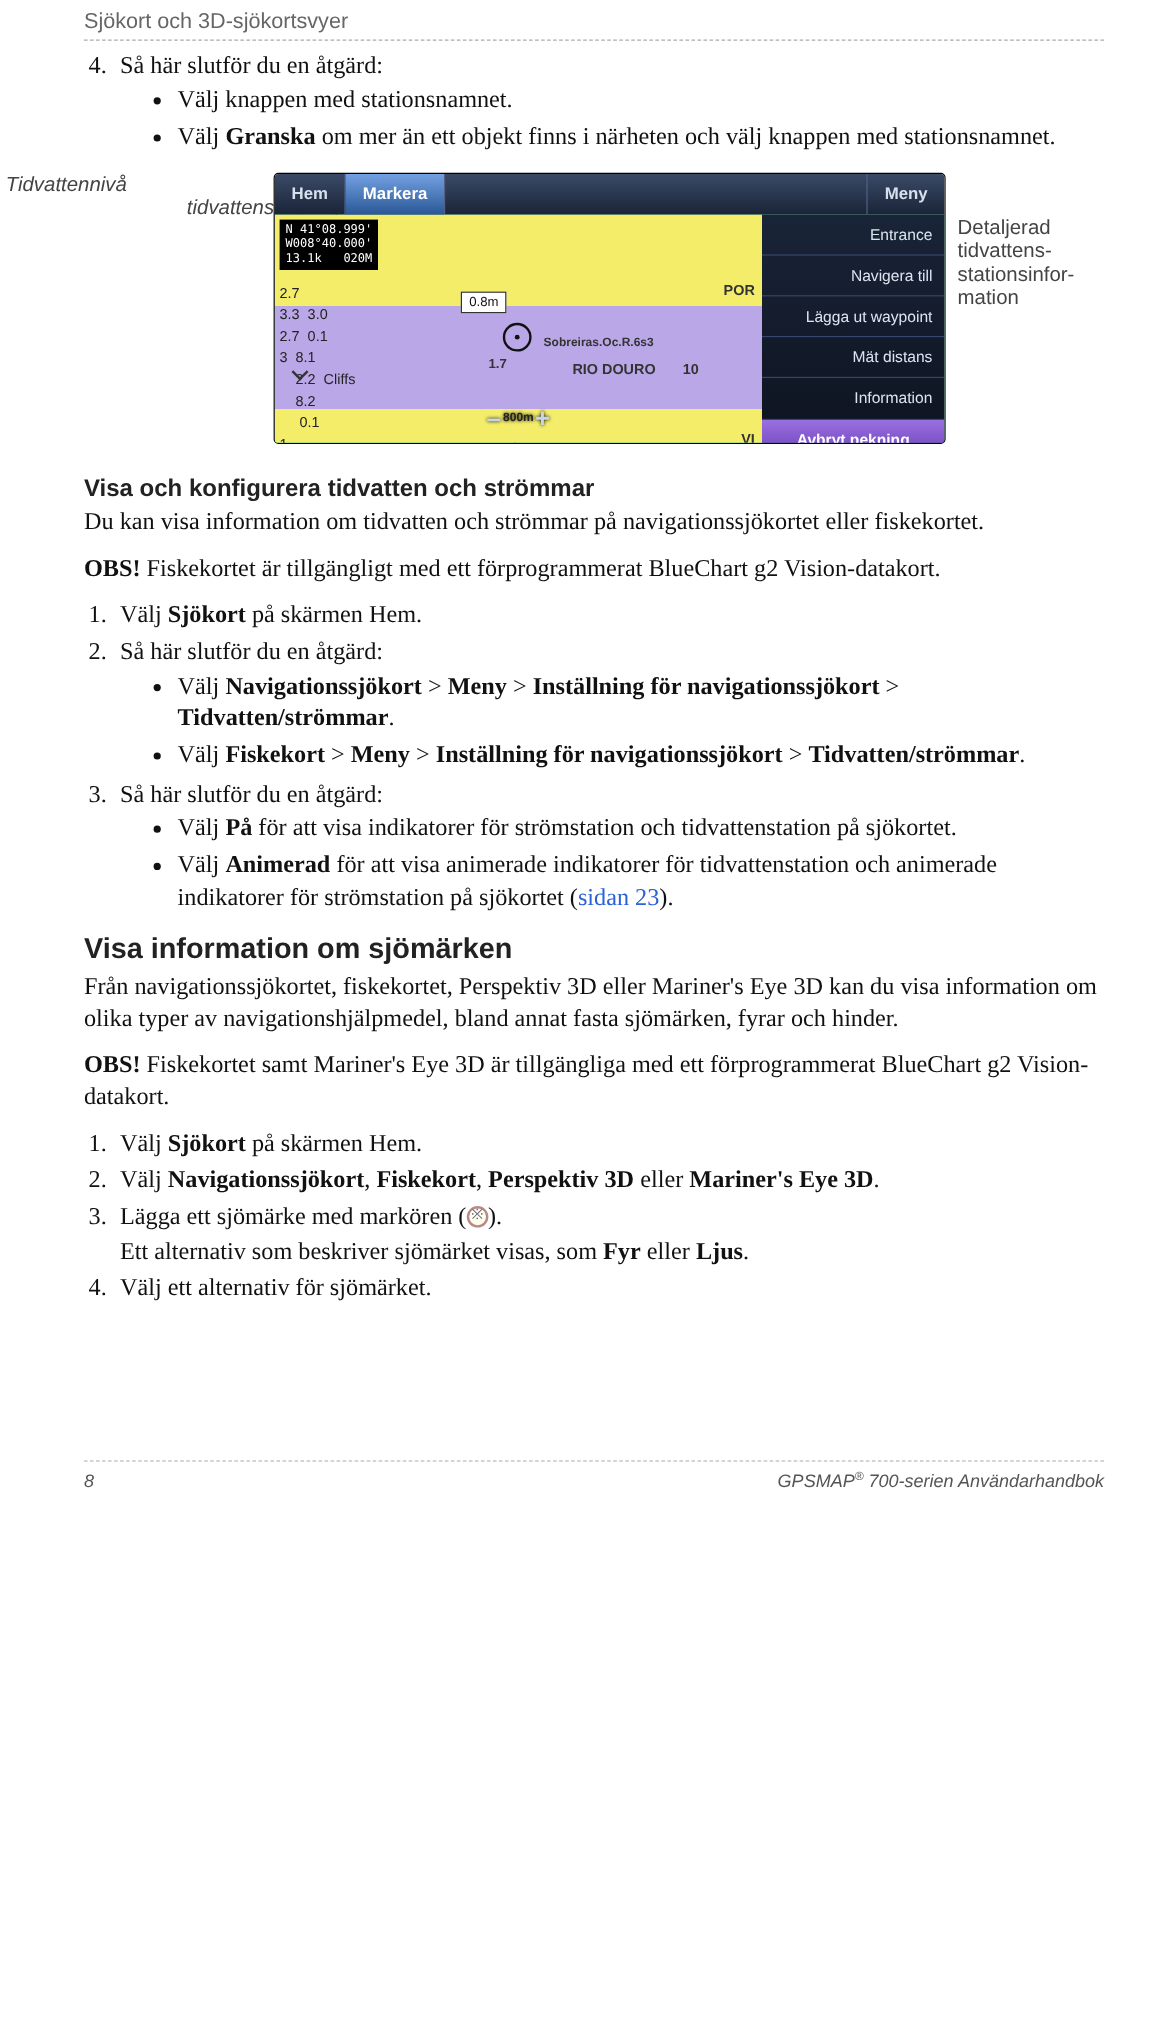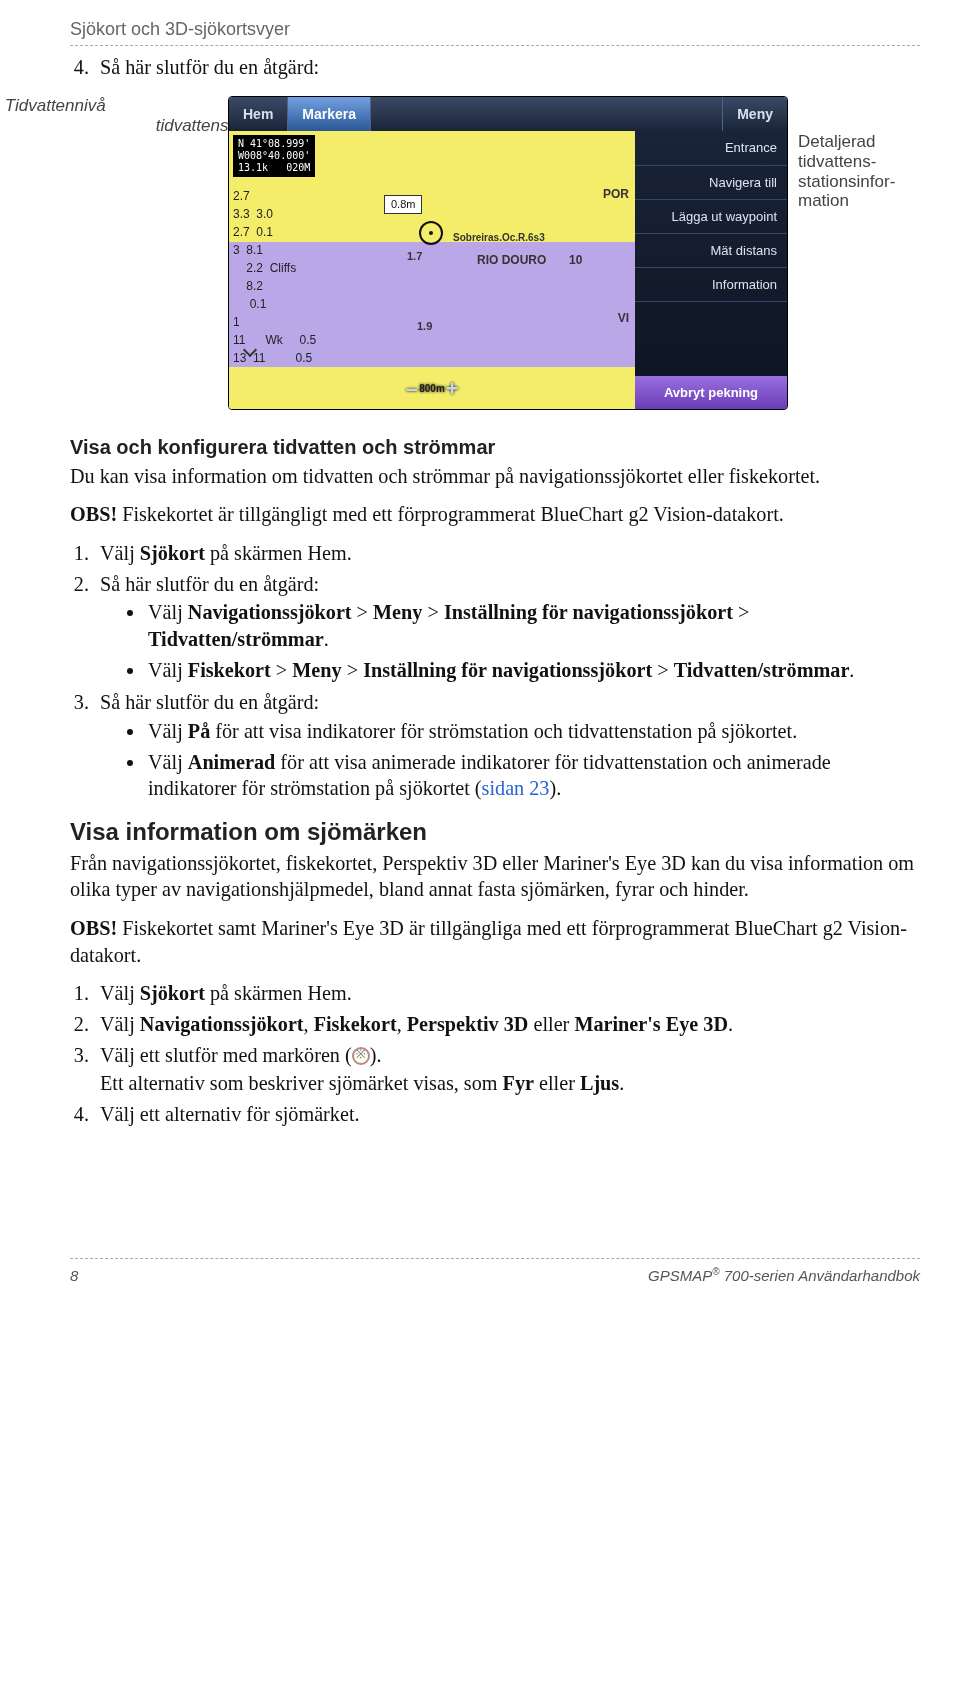--- a/index.html
+++ b/index.html
@@ -1,33 +1,33 @@
 <!DOCTYPE html>
 <html><head>
 <meta charset="utf-8">
 <style>
 *{box-sizing:border-box}
 body{margin:0;font-family:Georgia,'Times New Roman',serif;color:#111;background:#fff;width:960px;font-size:20.2px;line-height:1.32}
-.page{padding:12px 40px 0 70px}
+.page{padding:0 40px 0 70px}
 .runhead{font-family:Arial,Helvetica,sans-serif;font-size:18px;color:#666;padding:6px 0 3px;border-bottom:1px dashed #aaa}
 .main-list{margin:8px 0 12px;padding-left:24px}
 .main-list li{padding-left:6px;margin-bottom:4px}
 .bulleted{list-style:disc;padding-left:46px;margin:2px 0 6px}
 .bulleted li{padding-left:2px;margin-bottom:4px}
 .b{font-weight:bold}
 .link{color:#2a62d6}
 .figwrap{display:flex;align-items:stretch;gap:10px;margin:16px 0 24px}
 .leftcallouts{display:flex;flex-direction:row;justify-content:center;gap:50px;width:148px;font-family:Arial,Helvetica,sans-serif;font-size:17px;color:#444;font-style:italic;text-align:right;line-height:1.15}
 .rightcallouts{font-family:Arial,Helvetica,sans-serif;font-size:17px;color:#444;width:120px;line-height:1.15;padding-top:36px}
 .screenshot{width:560px;border-radius:4px;overflow:hidden;border:1px solid #000;font-family:Arial,Helvetica,sans-serif}
 .tabs{display:flex;background:linear-gradient(#3a4a66,#1a2438);height:34px;align-items:center;color:#d8e0ee;font-size:14px;font-weight:bold}
 .tab{padding:0 14px;height:100%;display:flex;align-items:center;border-right:1px solid #516184}
 .tab.active{background:linear-gradient(#72a0e2,#2a5896);color:#fff}
 .tab.last{margin-left:auto;border-left:1px solid #516184;border-right:0}
-.screenbody{display:flex;background:#22c55e;height:278px}
+.screenbody{display:flex;background:#22c55e;height:190px}
 .mappane{flex:1;position:relative;background:linear-gradient(#f3ed6a 0 40%,#baa7e8 40% 85%,#f3ed6a 85%)}
 .coords{position:absolute;top:4px;left:4px;background:#000;color:#fff;font-size:10px;padding:3px 5px;line-height:1.2;font-family:monospace}
 .depths{position:absolute;top:56px;left:4px;font-size:12px;color:#222;line-height:1.5}
 .arrowidx{position:absolute;bottom:54px;left:16px;width:10px;height:10px;border:2px solid #333;border-left:0;border-top:0;transform:rotate(45deg)}
 .chartlabel{position:absolute;font-size:12px;color:#333;font-weight:bold}
 .cursor{position:absolute;top:90px;left:190px;width:24px;height:24px;border:2px solid #111;border-radius:50%}
 .cursor::after{content:"";position:absolute;left:8px;top:8px;width:4px;height:4px;background:#111;border-radius:50%}
 .scale{position:absolute;top:64px;left:155px;font-size:11px;border:1px solid #333;padding:1px 6px;background:#fff}
 .zoom{position:absolute;bottom:6px;left:50%;transform:translateX(-50%);display:flex;gap:28px;font-size:22px;color:#c8d4e8;font-weight:bold;text-shadow:0 0 3px #000}
 .scalebar{position:absolute;bottom:8px;left:50%;transform:translateX(-50%);font-size:10px;color:#222}
@@ -45,20 +45,26 @@
 </style>
 </head>
 <body>
 
 <div class="page">
   <div class="runhead">Sjökort och 3D-sjökortsvyer</div>
 
   <ol class="main-list" start="4">
     <li>
       <span>Så här slutför du en åtgärd:</span>
+      <ul class="bulleted">
+        <li>Välj knappen med stationsnamnet.</li>
+        <li>
+          <span>Välj </span><span class="b">Granska</span><span> om mer än ett objekt finns i närheten och välj knappen med stationsnamnet.</span>
+        </li>
+      </ul>
     </li>
   </ol>
 
   <div class="figwrap">
     <div class="leftcallouts">
       <div>Tidvattennivå</div>
       <div>Pil för tidvattensriktning</div>
     </div>
 
     <div class="screenshot">
@@ -154,21 +160,21 @@
   </div>
 
   <ol class="main-list">
     <li>
       <span>Välj </span><span class="b">Sjökort</span><span> på skärmen Hem.</span>
     </li>
     <li>
       <span>Välj </span><span class="b">Navigationssjökort</span><span>, </span><span class="b">Fiskekort</span><span>, </span><span class="b">Perspektiv 3D</span><span> eller </span><span class="b">Mariner's Eye 3D</span><span>.</span>
     </li>
     <li>
-      <span>Välj ett slutför med markören (</span><span class="cursor-icon"></span><span>).</span>
+      <span>Lägga ett sjömärke med markören (</span><span class="cursor-icon"></span><span>).</span>
       <div style="margin-top:2px">
         <span>Ett alternativ som beskriver sjömärket visas, som </span><span class="b">Fyr</span><span> eller </span><span class="b">Ljus</span><span>.</span>
       </div>
     </li>
     <li>Välj ett alternativ för sjömärket.</li>
   </ol>
 
   <div class="footer">
     <div>8</div>
     <div>

